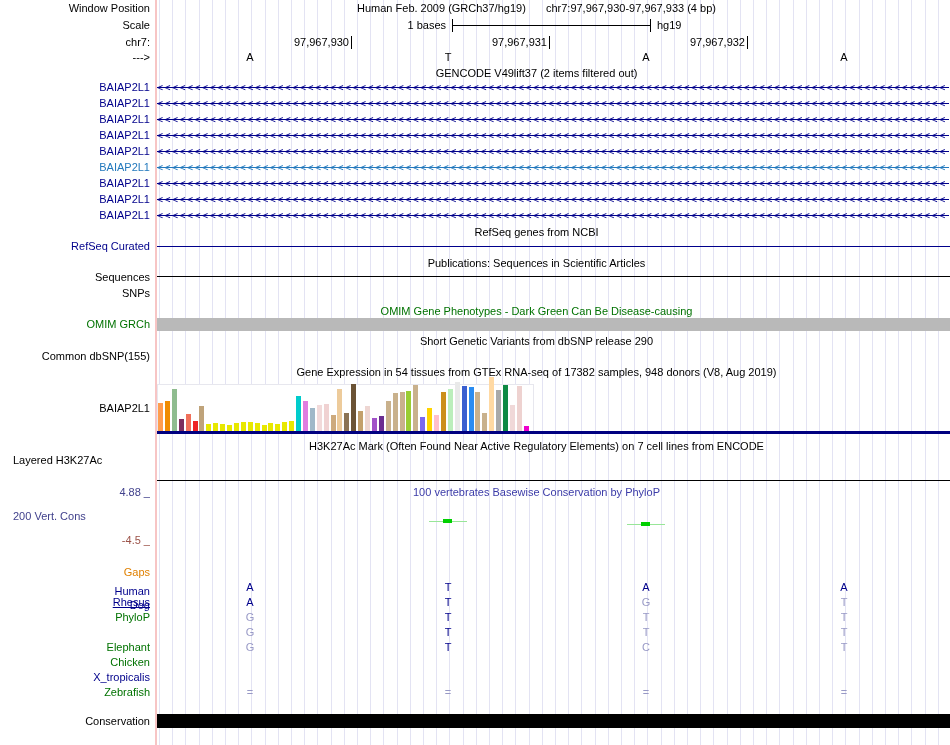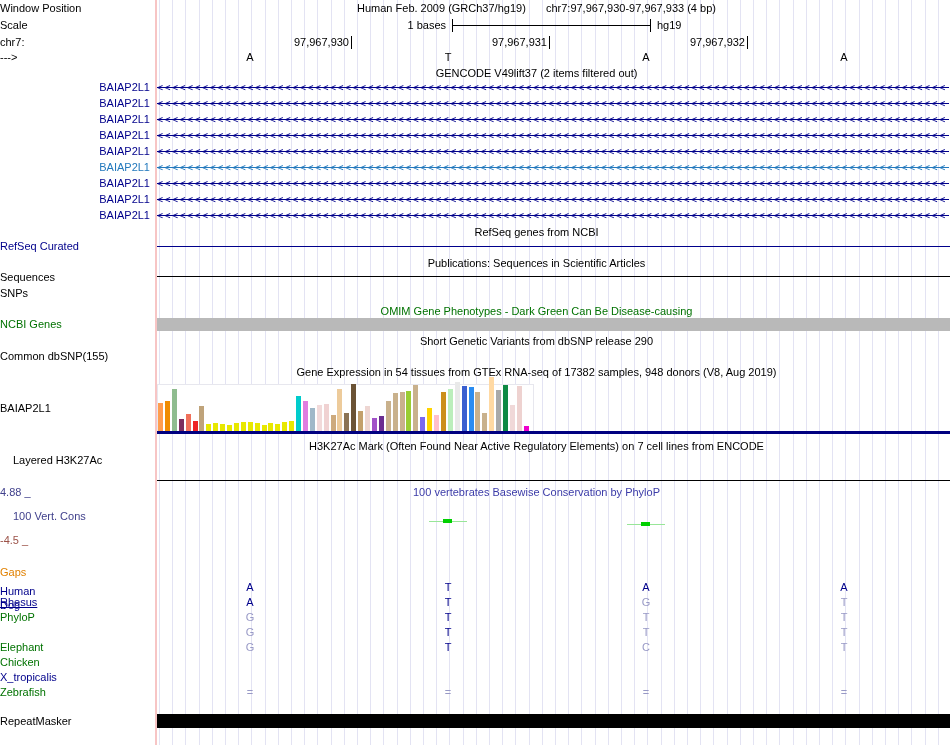--- a/index.html
+++ b/index.html
@@ -1,21 +1,21 @@
 <!DOCTYPE html>
 <html><head>
 <meta charset="utf-8">
 <style>
   html,body{margin:0;padding:0;background:#fff;}
   .page{position:relative;width:950px;height:745px;overflow:hidden;background:#fff;
         font-family:"Liberation Sans","DejaVu Sans",sans-serif;font-size:11px;color:#000;}
   .grid{position:absolute;left:159px;top:0;width:791px;height:745px;
         background:repeating-linear-gradient(to right,#e3e3f3 0 1px,transparent 1px 13.2px);}
   .pink-line{position:absolute;left:155px;top:0;width:2px;height:745px;background:#f7c5c5;}
-  .lbl{position:absolute;left:0;width:150px;height:13px;line-height:13px;white-space:nowrap;}
+  .lbl{position:absolute;left:0;width:150px;height:13px;line-height:13px;text-align:right;white-space:nowrap;}
   .lbl-left{position:absolute;left:13px;height:13px;line-height:13px;white-space:nowrap;}
   .title{position:absolute;left:157px;width:759px;height:13px;line-height:13px;text-align:center;white-space:nowrap;}
   .hline{position:absolute;left:157px;width:793px;height:1px;}
   .navy{color:#00008b;} .green{color:#007200;}
   .tblue{color:#3b3ba8;} .vblue{color:#41418c;} .maroon{color:#9b5147;}
   .tick{position:absolute;width:1px;height:13px;background:#000;}
   .pos{position:absolute;width:118px;height:13px;line-height:13px;text-align:right;}
   .baseletter{position:absolute;width:20px;height:13px;line-height:13px;text-align:center;}
   .gene-row{position:absolute;left:0;width:950px;height:13px;}
   .gene-label{position:absolute;left:0;width:150px;height:13px;line-height:13px;text-align:right;}
@@ -112,21 +112,21 @@
   <div class="title" style="top:226px">RefSeq genes from NCBI</div>
   <div class="lbl navy" style="top:240px">RefSeq Curated</div>
   <div class="hline" style="top:246px;background:#00008b"></div>
 
   <div class="title" style="top:257px">Publications: Sequences in Scientific Articles</div>
   <div class="lbl" style="top:271px">Sequences</div>
   <div class="hline" style="top:276px;background:#000"></div>
   <div class="lbl" style="top:287px">SNPs</div>
 
   <div class="title green" style="top:305px">OMIM Gene Phenotypes - Dark Green Can Be Disease-causing</div>
-  <div class="lbl green" style="top:318px">NCBI Genes</div>
+  <div class="lbl green" style="top:318px">OMIM GRCh</div>
   <div class="omim-bar"></div>
 
   <div class="title" style="top:335px">Short Genetic Variants from dbSNP release 290</div>
   <div class="lbl" style="top:350px">Common dbSNP(155)</div>
 
   <div class="title" style="top:366px">Gene Expression in 54 tissues from GTEx RNA-seq of 17382 samples, 948 donors (V8, Aug 2019)</div>
   <div class="lbl" style="top:402px">BAIAP2L1</div>
   <div class="gtex-box"></div>
   <div id="gtex-bars">
       <div class="bar" style="left: 158px; top: 403px; height: 28px; background: rgb(255, 157, 78);"></div>
@@ -185,21 +185,21 @@
       <div class="bar" style="left: 523.7px; top: 426px; height: 5px; background: rgb(238, 0, 204);"></div>
     </div>
   <div class="gtex-baseline"></div>
 
   <div class="title" style="top:440px">H3K27Ac Mark (Often Found Near Active Regulatory Elements) on 7 cell lines from ENCODE</div>
   <div class="lbl-left" style="top:454px">Layered H3K27Ac</div>
   <div class="hline" style="top:480px;background:#000"></div>
 
   <div class="lbl vblue" style="top:486px">4.88 _</div>
   <div class="title tblue" style="top:486px">100 vertebrates Basewise Conservation by PhyloP</div>
-  <div class="lbl-left vblue" style="top:510px">100 Vert. Cons</div>
+  <div class="lbl-left vblue" style="top:510px">200 Vert. Cons</div>
   <div class="cons-line" style="left:429px;top:521px;width:38px"></div>
   <div class="cons-mark" style="left:443px;top:519px"></div>
   <div class="cons-line" style="left:627px;top:524px;width:38px"></div>
   <div class="cons-mark" style="left:641px;top:522px"></div>
   <div class="lbl maroon" style="top:534px">-4.5 _</div>
 
   <div id="multiz-rows">
       <div class="lbl" style="top: 566px; color: rgb(224, 128, 0);">Gaps</div>
       <div class="lbl" style="top: 585px; color: rgb(0, 0, 139);">Human</div>
       <div class="mz-cell" style="left: 238px; top: 581px; color: rgb(0, 0, 139);">A</div>
@@ -228,16 +228,16 @@
       <div class="mz-cell" style="left: 832px; top: 641px; color: rgb(152, 153, 198);">T</div>
       <div class="lbl" style="top: 656px; color: rgb(0, 114, 0);">Chicken</div>
       <div class="lbl" style="top: 671px; color: rgb(0, 0, 139);">X_tropicalis</div>
       <div class="lbl" style="top: 686px; color: rgb(0, 114, 0);">Zebrafish</div>
       <div class="mz-cell" style="left: 238px; top: 686px; color: rgb(152, 153, 198);">=</div>
       <div class="mz-cell" style="left: 436px; top: 686px; color: rgb(152, 153, 198);">=</div>
       <div class="mz-cell" style="left: 634px; top: 686px; color: rgb(152, 153, 198);">=</div>
       <div class="mz-cell" style="left: 832px; top: 686px; color: rgb(152, 153, 198);">=</div>
     </div>
 
-  <div class="lbl" style="top:715px">RepeatMasker</div>
+  <div class="lbl" style="top:715px">Conservation</div>
   <div class="rpt-bar"></div>
 
 </div>
 
 </body></html>

